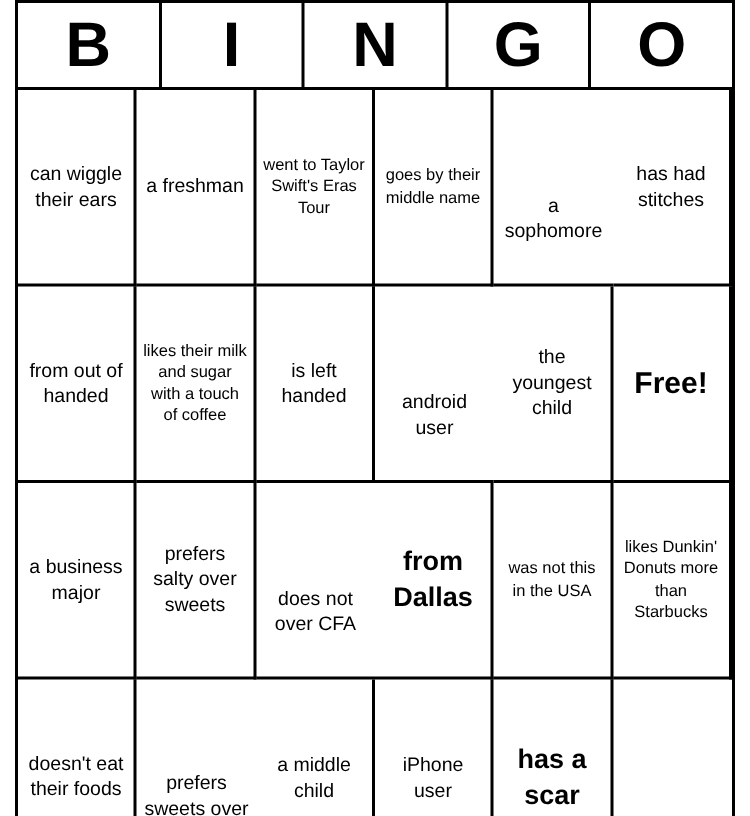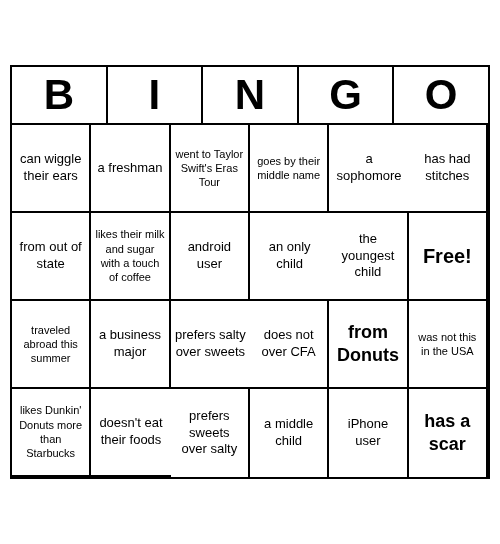--- a/index.html
+++ b/index.html
@@ -42,20 +42,21 @@
       display: flex;
       align-items: center;
       justify-content: center;
       padding: 6px 4px;
       text-align: center;
       font-size: 13px;
       line-height: 1.3;
     }
     .bingo-cell:nth-child(5n) {
       border-right: none;
+      margin-top: 43px;
     }
     .bingo-cell:nth-child(n+21) {
       border-bottom: none;
     }
     .bingo-cell.free {
       font-size: 20px;
       font-weight: bold;
     }
     .bingo-cell.large-text {
       font-size: 18px;
@@ -76,31 +77,30 @@
       <div class="bingo-header-cell">G</div>
       <div class="bingo-header-cell">O</div>
     </div>
   <div class="bingo-grid">
   <div class="bingo-cell">can wiggle their ears</div>
       <div class="bingo-cell">a freshman</div>
       <div class="bingo-cell small-text">went to Taylor Swift's Eras Tour</div>
       <div class="bingo-cell small-text">goes by their middle name</div>
       <div class="bingo-cell">a sophomore</div>
       <div class="bingo-cell">has had stitches</div>
-      <div class="bingo-cell">from out of state</div>
+      <div class="bingo-cell">from out of handed</div>
       <div class="bingo-cell small-text">likes their milk and sugar with a touch of coffee</div>
+      <div class="bingo-cell">is left handed</div>
       <div class="bingo-cell">android user</div>
-      <div class="bingo-cell">an only child</div>
       <div class="bingo-cell">the youngest child</div>
       <div class="bingo-cell free">Free!</div>
-      <div class="bingo-cell small-text">traveled abroad this summer</div>
       <div class="bingo-cell">a business major</div>
       <div class="bingo-cell">prefers salty over sweets</div>
       <div class="bingo-cell">does not over CFA</div>
-      <div class="bingo-cell large-text">from Donuts</div>
+      <div class="bingo-cell large-text">from Dallas</div>
       <div class="bingo-cell small-text">was not this in the USA</div>
       <div class="bingo-cell small-text">likes Dunkin' Donuts more than Starbucks</div>
       <div class="bingo-cell">doesn't eat their foods</div>
       <div class="bingo-cell">prefers sweets over salty</div>
       <div class="bingo-cell">a middle child</div>
       <div class="bingo-cell">iPhone user</div>
       <div class="bingo-cell large-text">has a scar</div>
     </div>
 </div>
 

